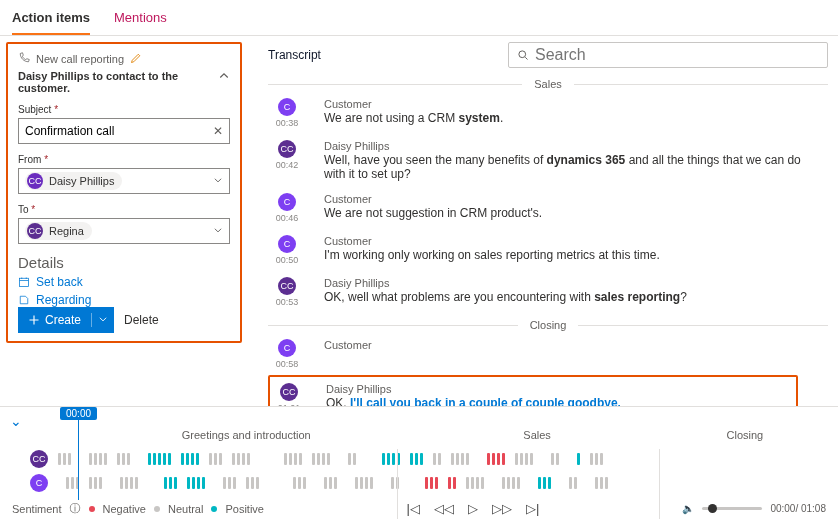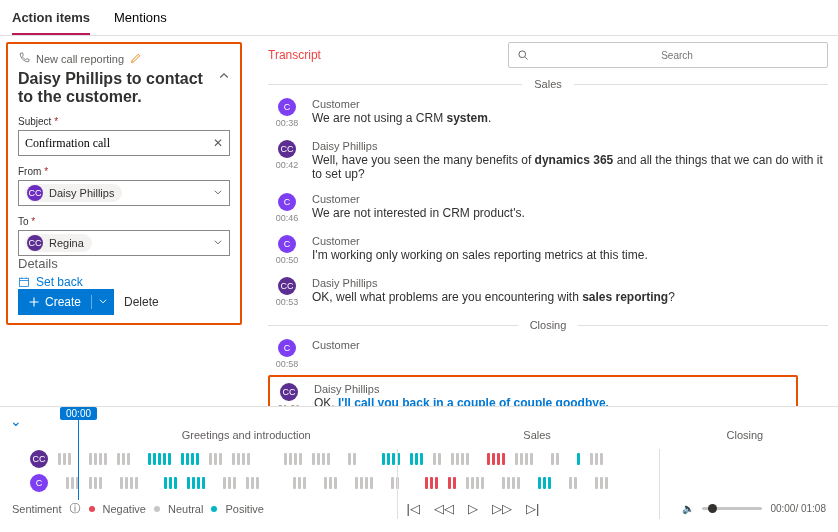--- a/index.html
+++ b/index.html
@@ -1,56 +1,56 @@
 <!DOCTYPE html>
 <html><head>
 <meta charset="utf-8">
 <style>
 * { box-sizing: border-box; margin: 0; padding: 0; }
 body { font-family: "Segoe UI", Arial, sans-serif; font-size: 12px; color: #323130; background: #fff; width: 838px; height: 532px; overflow: hidden; }
 .tabs { display:flex; gap:24px; padding:6px 12px 0; border-bottom:1px solid #e1dfdd; font-size:13px; }
-.tab { padding:4px 0 8px; cursor:pointer; color:#000000; }
-.tab.active { color:#323130; font-weight:600; border-bottom:2px solid #be185d; }
+.tab { padding:4px 0 8px; cursor:pointer; color:#be185d; }
+.tab.active { color:#323130; font-weight:600; border-bottom:2px solid #f97316; }
 .main { display:flex; height:370px; }
 .left { width:248px; padding:6px; }
 .action-card { border:2px solid #e65100; border-radius:2px; padding:8px 10px; }
 .suggestion-row { display:flex; align-items:center; gap:6px; font-size:11px; color:#605e5c; margin-bottom:4px; }
 .title-row { display:flex; justify-content:space-between; align-items:flex-start; }
-.title-text { font-size:16px; font-weight:600; max-width:190px; }
+.title-text { font-size:11px; font-weight:600; max-width:190px; }
 .chev { color:#444; cursor:pointer; }
 .field-label { font-size:10px; margin-top:10px; margin-bottom:3px; color:#323130; }
 .req { color:#a4262c; }
 .field { display:flex; align-items:center; border:1px solid #8a8886; height:26px; padding:0 6px; font-size:12px; background:#fff; }
-.field input { border:none; outline:none; flex:1; font-size:12px; font-family:Liberation Serif, serif; }
+.field input { border:none; outline:none; flex:1; font-size:12px; font-family:Liberation Sans, sans-serif; }
 .field .clear { color:#605e5c; cursor:pointer; }
 .chip { display:flex; align-items:center; gap:6px; background:#f3f2f1; border-radius:10px; padding:1px 8px 1px 2px; font-size:11px; }
 .av { width:16px; height:16px; border-radius:50%; display:inline-flex; align-items:center; justify-content:center; color:#fff; font-size:9px; }
 .av.dp { background:#6b2cbf; }
 .av.cc { background:#5c2e91; }
 .av.cu { background:#7e3ff2; }
-.details-label { font-size:13px; color:#605e5c; margin-top:0; }
+.details-label { font-size:15px; color:#605e5c; margin-top:10px; }
 .link-row { display:flex; align-items:center; gap:6px; font-size:12px; color:#0078d4; margin-top:4px; cursor:pointer; }
 .btn-row { display:flex; align-items:center; gap:10px; }
 .btn-create { display:flex; align-items:center; background:#0078d4; color:#fff; font-size:12px; border:none; padding:0; cursor:pointer; height:26px; }
 .btn-create .main-p { padding:0 10px; display:flex; align-items:center; gap:5px; }
 .btn-create .split { border-left:1px solid rgba(255,255,255,.4); padding:0 6px; }
 .btn-delete { background:none; border:none; color:#323130; font-size:12px; cursor:pointer; }
 .right { flex:1; padding:6px 10px 0 20px; display:flex; flex-direction:column; }
 .right-head { display:flex; align-items:center; justify-content:space-between; margin-bottom:4px; }
-.transcript-label { font-size:12px; color:#ef4444; }
+.transcript-label { font-size:12px; color:#0f172a; }
 .search { display:flex; align-items:center; border:1px solid #c8c6c4; border-radius:2px; height:26px; width:320px; padding:0 8px; gap:6px; }
-.search input { border:none; outline:none; flex:1; font-size:10px; font-family:inherit;text-align:center; }
+.search input { border:none; outline:none; flex:1; font-size:16px; font-family:inherit; }
 .divider { display:flex; align-items:center; font-size:11px; color:#605e5c; margin:6px 0 2px; }
 .divider::before, .divider::after { content:""; flex:1; height:1px; background:#e1dfdd; }
 .divider span { padding:0 12px; }
 .transcript { overflow-y:auto; }
 .row { display:flex; gap:10px; padding:6px 4px; border-radius:2px; }
 .row .meta { width:30px; display:flex; flex-direction:column; align-items:center; }
 .row .ts { font-size:9px; color:#8a8886; margin-top:2px; }
-.row .body { flex:1; }
+.row .body { flex:1;margin-left:12px; }
 .row .name { font-size:11px; color:#605e5c; }
 .row .txt { font-size:12px; color:#323130; margin-top:1px; }
 .row.hl { border:2px solid #e65100; margin-right:30px; }
 .row.hl .txt .hl-text { color:#0078d4; font-weight:600; }
 .timeline-area { border-top:1px solid #e1dfdd; padding:6px 10px 2px; position:relative; }
 .time-pointer { position:absolute; top:0; left:60px; display:flex; flex-direction:column; align-items:center; z-index:2; }
 .time-bubble { background:#0078d4; color:#fff; font-size:10px; padding:1px 6px; border-radius:2px; position:relative; }
 .time-line { width:1px; height:80px; background:#0078d4; }
 .chev-down { color:#0078d4; cursor:pointer; margin-bottom:2px; font-size:14px; }
 .segments-hdr { display:flex; margin-left:70px; font-size:11px; color:#605e5c; padding-bottom:4px; }
@@ -142,20 +142,26 @@
       </div>
 
       <div class="details-label">Details</div>
       <div class="link-row">
         <svg class="icon-sm" viewBox="0 0 16 16" fill="none" stroke="#0078d4" stroke-width="1">
             <rect x="2" y="3" width="12" height="11"></rect>
             <path d="M2 6h12M5 2v2M11 2v2"></path>
           </svg>
         <span>Set back</span>
       </div>
+      <div class="link-row">
+        <svg class="icon-sm" viewBox="0 0 16 16" fill="none" stroke="#0078d4" stroke-width="1">
+            <path d="M3 3h7l3 3v7H3z"></path>
+          </svg>
+        <span>Regarding</span>
+      </div>
 
       <div class="btn-row">
         <button class="btn-create">
           <span class="main-p">
             <svg width="12" height="12" viewBox="0 0 16 16" fill="#fff">
                 <path d="M8 2v12M2 8h12" stroke="#fff" stroke-width="1.5"></path>
               </svg>
             <span>Create</span>
           </span>
           <span class="split">
@@ -205,21 +211,21 @@
             <div class="txt">Well, have you seen the many benefits of <b>dynamics 365</b> and all the things that we can do with it to set up?</div>
           </div>
         </div>
         <div class="row">
           <div class="meta">
             <span class="av cu" style="width: 18px; height: 18px;">C</span>
             <span class="ts">00:46</span>
           </div>
           <div class="body">
             <div class="name">Customer</div>
-            <div class="txt">We are not interested in CRM product's.</div>
+            <div class="txt">We are not suggestion in CRM product's.</div>
           </div>
         </div>
         <div class="row">
           <div class="meta">
             <span class="av cu" style="width: 18px; height: 18px;">C</span>
             <span class="ts">00:50</span>
           </div>
           <div class="body">
             <div class="name">Customer</div>
             <div class="txt">I'm working only working on sales reporting metrics at this time.</div>

